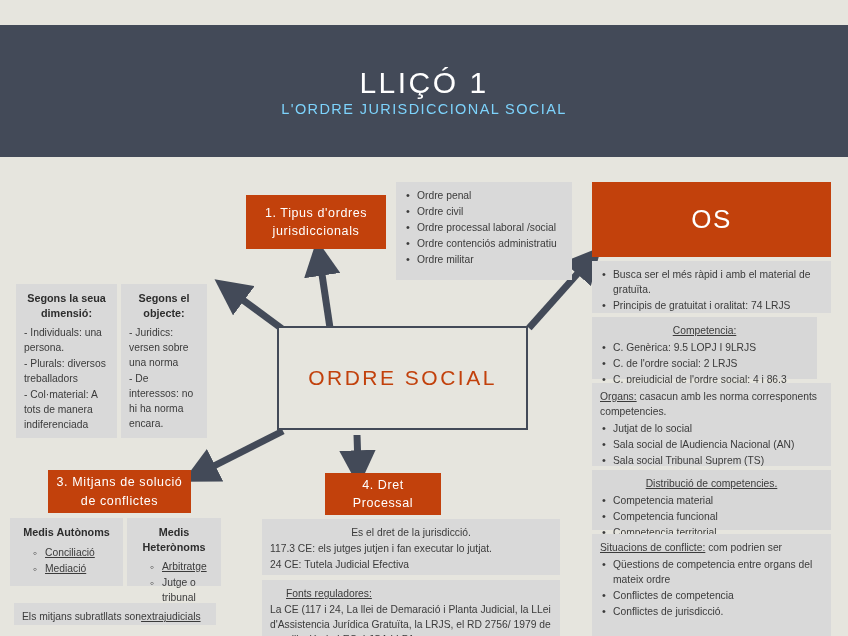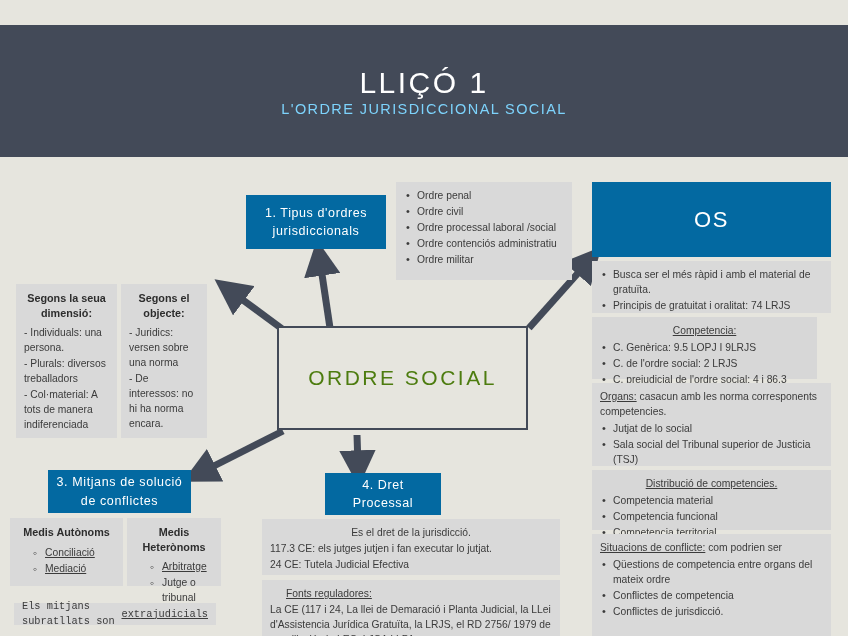--- a/index.html
+++ b/index.html
@@ -36,21 +36,21 @@
   .header-subtitle {
     color: #7dd3fc;
     font-size: 14.5px;
     letter-spacing: 1.4px;
     font-weight: 400;
   }
 
   
   .node {
     position: absolute;
-    background: #0369a1;
+    background: #c2410c;
     color: #ffffff;
     display: flex;
     align-items: center;
     justify-content: center;
     text-align: center;
     font-size: 12.5px;
     letter-spacing: 0.6px;
     line-height: 1.45;
     padding: 17px 8px;
   }
@@ -107,56 +107,56 @@
     width: 251px; height: 104px;
     border: 2px solid #434a58;
     background: #e6e5de;
     display: flex;
     align-items: center;
     justify-content: center;
   }
   .center-box span {
     font-size: 21px;
     letter-spacing: 2.5px;
-    color: #4d7c0f;
+    color: #c2410c;
     font-weight: 400;
   }
 
   
   .arrows {
     position: absolute;
     left: 0; top: 0;
     width: 848px; height: 636px;
     pointer-events: none;
   }
 
   
   #node-tipus-conflictes { left: 63px;  top: 228px; width: 120px; height: 50px; }
   #node-tipus-ordres     { left: 246px; top: 195px; width: 140px; height: 54px; }
   #node-mitjans          { left: 48px;  top: 470px; width: 143px; height: 43px; }
   #node-dret-processal   { left: 325px; top: 473px; width: 116px; height: 42px; }
   #node-os               { left: 592px; top: 182px; width: 239px; height: 75px; }
   #node-os span {
-    font-size: 22px; letter-spacing: 1.5px; font-weight: 400;
+    font-size: 26px; letter-spacing: 1.5px; font-weight: 400;
   }
 
   #panel-dimensio  { left: 16px;  top: 284px; width: 101px; height: 154px; }
   #panel-objecte   { left: 121px; top: 284px; width: 86px;  height: 154px; }
   #panel-ordres    { left: 396px; top: 182px; width: 176px; height: 98px; }
 
   #panel-os-1      { left: 592px; top: 261px; width: 239px; height: 52px; }
   #panel-os-2      { left: 592px; top: 317px; width: 225px; height: 62px; }
   #panel-os-3      { left: 592px; top: 383px; width: 239px; height: 83px; }
   #panel-os-4      { left: 592px; top: 470px; width: 239px; height: 60px; }
   #panel-os-5      { left: 592px; top: 534px; width: 239px; height: 102px; }
 
   #panel-autonoms  { left: 10px;  top: 518px; width: 113px; height: 68px; }
   #panel-heteronoms{ left: 127px; top: 518px; width: 94px;  height: 68px; }
   #panel-nota      { left: 14px;  top: 603px; width: 202px; height: 22px;
-                     display:flex; align-items:center;font-family:Liberation Mono, monospace; }
+                     display:flex; align-items:flex-start; }
 
   #panel-dret-1    { left: 262px; top: 519px; width: 298px; height: 56px; }
   #panel-dret-2    { left: 262px; top: 580px; width: 298px; height: 56px; }
 </style>
 </head>
 <body>
 
 <div id="slide">
 
   <div class="header-bar">
@@ -234,21 +234,20 @@
     </ul>
   </div>
 
   <div class="panel" id="panel-os-3">
     <div style="margin-bottom:2px;">
       <span class="u">Organs:</span>
       <span>casacun amb les norma corresponents competencies.</span>
     </div>
     <ul class="bullets">
       <li>Jutjat de lo social</li>
-      <li>Sala social del Tribunal superior de Justicia (TSJ)</li>
       <li>Sala social de lAudiencia Nacional (AN)</li>
       <li>Sala social Tribunal Suprem (TS)</li>
     </ul>
   </div>
 
   <div class="panel bg-alt" id="panel-os-4">
     <div class="ctr u" style="margin-bottom:2px;">Distribució de competencies.</div>
     <ul class="bullets">
       <li>Competencia material</li>
       <li>Competencia funcional</li>

